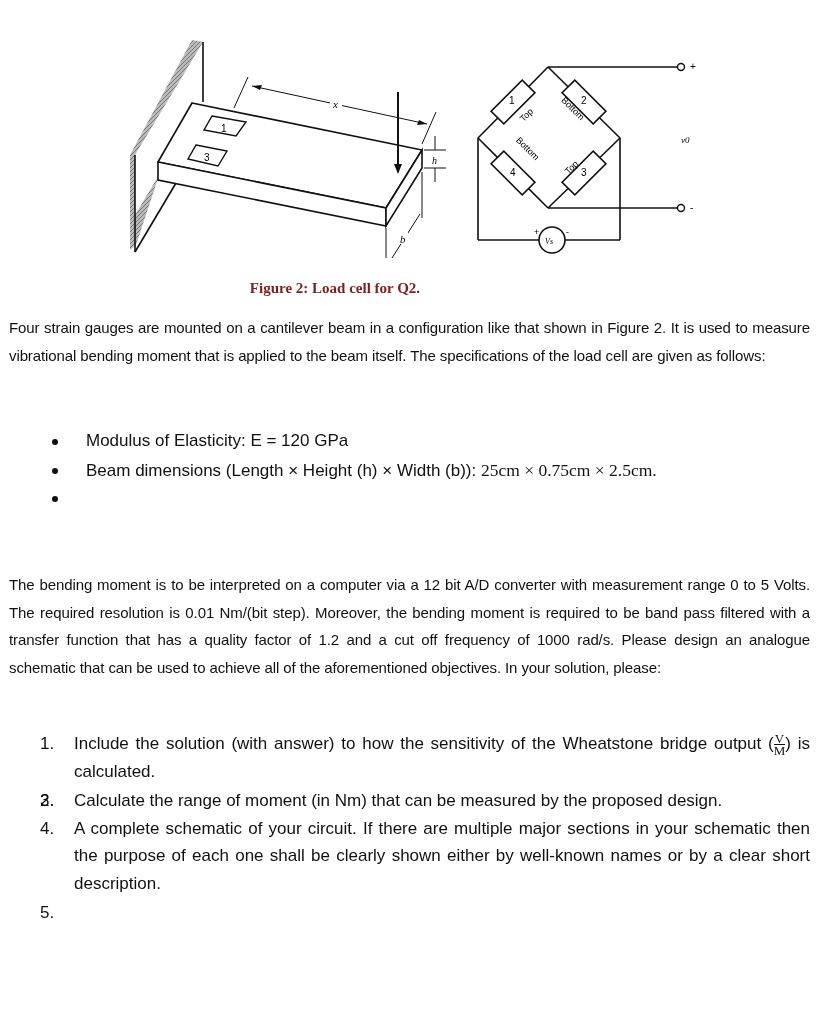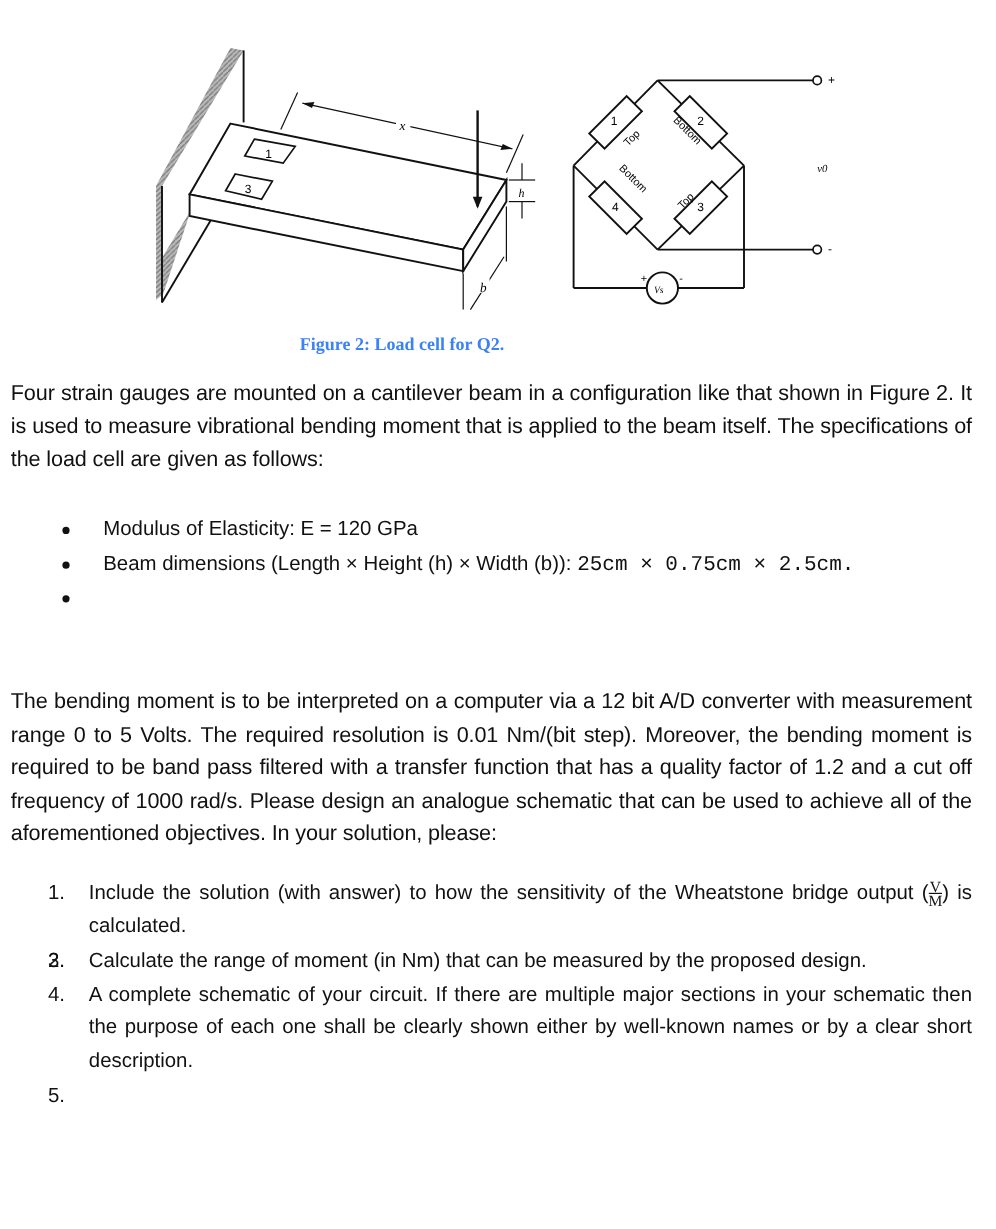--- a/index.html
+++ b/index.html
@@ -2,29 +2,29 @@
 <html><head>
 <meta charset="utf-8">
 <style>
   html, body { margin: 0; padding: 0; background: #ffffff; }
   body { width: 830px; height: 1024px; position: relative; overflow: hidden;
          font-family: "Liberation Sans", "DejaVu Sans", sans-serif; color: #111; }
   .figure { position: absolute; left: 130px; top: 40px; width: 600px; height: 235px; }
   .figure svg { position: absolute; left: 0; top: 0; }
   .caption { position: absolute; left: 0; width: 670px; top: 280px; text-align: center;
              font-family: "Liberation Serif", "DejaVu Serif", serif; font-weight: bold;
-             font-size: 15px; color: #3b82f6; }
-  .para { position: absolute; left: 9px; width: 801px; font-size: 18px; line-height: 27.5px;
+             font-size: 15px; color: #7f1d1d; }
+  .para { position: absolute; left: 9px; width: 801px; font-size: 15px; line-height: 27.5px;
           text-align: justify; letter-spacing: -0.1px; }
   .p1 { top: 314px; }
   .p2 { top: 571px; }
   .bullets { position: absolute; left: 0; top: 415px; width: 830px; margin: 12px; padding: 0; list-style: none; }
   .bullets li { position: relative; height: 28.5px; line-height: 28.5px; font-size: 17px; padding-left: 74px; }
   .bullets li .dot { position: absolute; left: 40px; top: 12px; width: 6px; height: 6px; border-radius: 50%; background: #111; }
-  .serifnum { font-family: Liberation Mono, monospace; font-size: 17.5px; }
+  .serifnum { font-family: Liberation Serif, serif; font-size: 17.5px; }
   .numlist { position: absolute; left: 0; top: 730px; width: 830px; margin: 0; padding: 0; list-style: none; }
   .numlist li { position: relative; padding-left: 74px; width: 736px; font-size: 17px; line-height: 27.5px; text-align: justify; }
   .numlist li .num { position: absolute; left: 40px; top: 0; }
   .numlist li.gap { margin-top: 2px; }
   .frac { display: inline-block; vertical-align: middle; text-align: center; font-family: "Liberation Serif", serif; font-size: 13px; line-height: 11px; }
   .frac .top { display: block; border-bottom: 1px solid #111; padding: 0 1px; }
   .frac .bot { display: block; }
 </style>
 </head>
 <body>

